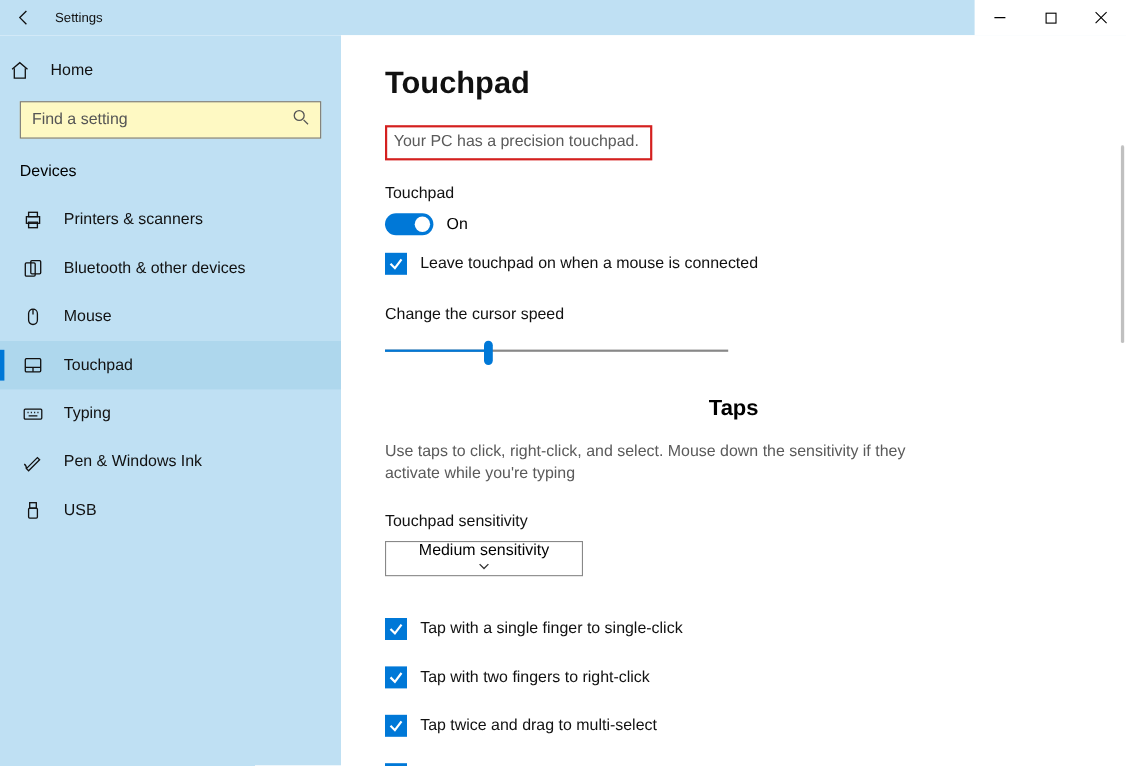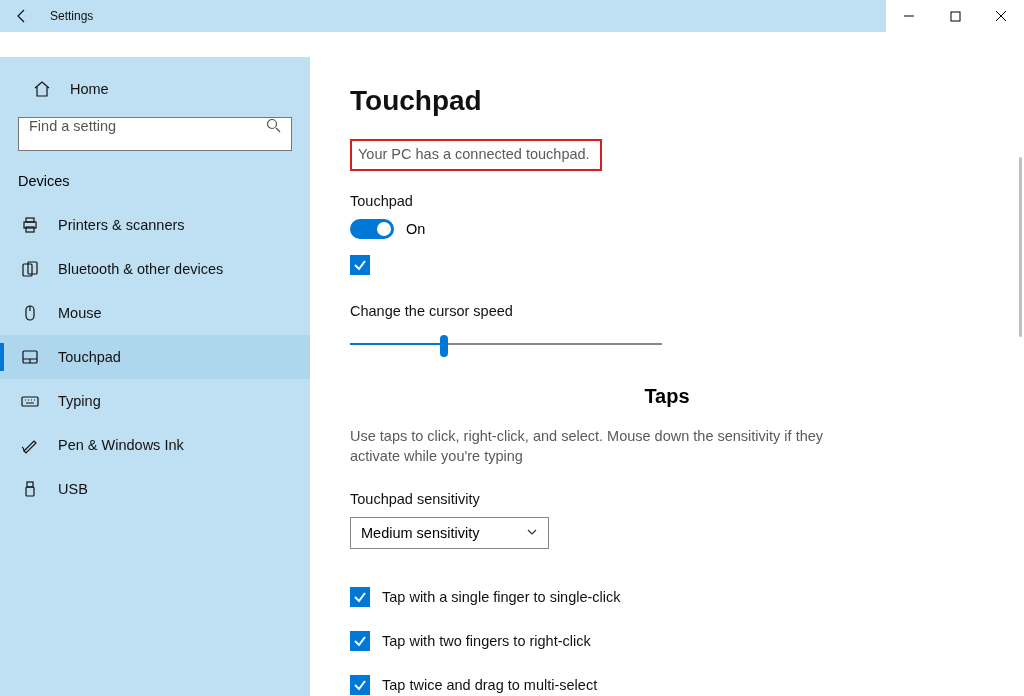--- a/index.html
+++ b/index.html
@@ -1,32 +1,32 @@
 <!DOCTYPE html>
 <html><head>
 <meta charset="utf-8">
 <style>
   * { box-sizing: border-box; margin: 0; padding: 0; font-family: "Segoe UI", Tahoma, sans-serif; }
   html, body { width: 1024px; height: 696px; overflow: hidden; background: #fff; }
-  .window { display: flex; flex-direction: column; width: 1024px; height: 696px; position: relative; gap: 25px; }
+  .window { display: flex; flex-direction: column; width: 1024px; height: 696px; position: relative; }
 
   
   .titlebar { height: 32px; display: flex; align-items: center; background: #bfe0f3; position: relative; }
   .titlebar .back { width: 44px; height: 32px; display:flex; align-items:center; justify-content:center; }
   .titlebar .title { font-size: 12px; color: #111; margin-left: 6px; }
   .winctrls { position:absolute; right:0; top:0; display:flex; background:#fff; }
   .winctrls .btn { width:46px; height:32px; display:flex; align-items:center; justify-content:center; }
   .winctrls svg { stroke:#000; }
 
   
   .body { flex:1; display:flex; overflow:hidden; }
   .sidebar { width: 310px; background:#bfe0f3; display:flex; flex-direction:column; padding-top: 10px; }
-  .home-row { display:flex; align-items:center; height:44px; padding-left:32px; gap:18px; font-size:14.5px; color:#111; }
+  .home-row { display:flex; align-items:center; height:44px; padding-left:8px; gap:18px; font-size:14.5px; color:#111; }
   .search-wrap { padding: 6px 18px 0 18px; }
-  .search { width:100%; height:34px; border:1px solid #777; background:#ffffff; display:flex; align-items:flex-start; padding:0 10px; }
+  .search { width:100%; height:34px; border:1px solid #777; background:#fef9c3; display:flex; align-items:center; padding:0 10px; }
   .search input { flex:1; border:none; background:transparent; outline:none; font-size:14.5px; color:#333; }
   .search input::placeholder { color:#555; }
   .section-label { font-weight:400; font-size:14.5px; padding:22px 0 14px 18px; }
   .nav { display:flex; flex-direction:column; }
   .nav-item { display:flex; align-items:center; height:44px; padding-left:20px; gap:18px; font-size:14.5px; color:#111; cursor:default; position:relative; }
   .nav-item .bar { position:absolute; left:0; top:8px; bottom:8px; width:4px; background:#0078d7; display:none; }
   .nav-item.selected .bar { display:block; }
   .nav-item.selected { background:#aed7ed; }
   .icon-slot { width:20px; height:20px; display:flex; align-items:center; justify-content:center; }
 
@@ -45,21 +45,21 @@
   .check-row { display:flex; align-items:center; gap:12px; margin-top:4px; }
   .checkbox { width:20px; height:20px; background:#0078d7; display:flex; align-items:center; justify-content:center; flex-shrink:0; }
   .checkbox svg { stroke:#fff; }
   .check-label { font-size:14.5px; color:#111; }
   .slider-wrap { margin-top:14px; width:312px; position:relative; height:24px; }
   .slider-track-bg { position:absolute; left:0; right:0; top:10px; height:2px; background:#888; }
   .slider-track-fill { position:absolute; left:0; top:10px; height:2px; background:#0078d7; }
   .slider-thumb { position:absolute; top:2px; width:8px; height:22px; border-radius:4px; background:#0078d7; transform:translateX(-4px); }
   h2.sub { font-size:20px; font-weight:600; margin-top:10px; margin-bottom:18px;text-align:center; }
   .desc { font-size:14.5px; color:#5a5a5a; max-width:520px; margin-bottom:24px; line-height:1.4; }
-  .dropdown { width:199px; height:32px; border:1px solid #888; display:flex; align-items:center; justify-content:space-between; padding:0 10px; font-size:14.5px; background:#fff; }
+  .dropdown { width:180px; height:32px; border:1px solid #888; display:flex; align-items:center; justify-content:space-between; padding:0 10px; font-size:14.5px; background:#fff;flex-direction:column; }
   .check-list { margin-top:34px; display:flex; flex-direction:column; gap:20px; }
 
   
   .scroll-indicator { position:absolute; right:0; top:0; width:14px; height:100%; }
   .scroll-indicator .thumb { position:absolute; right:2px; top:100px; width:3px; height:180px; background:#c0c0c0; border-radius:2px; }
 </style>
 </head>
 <body>
 
 <div class="window">
@@ -200,37 +200,38 @@
 
       </div>
     </div>
 
     <div class="main-wrap">
       <div class="main">
 
         <h1>Touchpad</h1>
 
         <div class="highlight-box">
-          <span>Your PC has a connected touchpad.</span>
+          <span>Your PC has a precision touchpad.</span>
         </div>
 
         <div class="setting-block">
           <div class="setting-label">Touchpad</div>
           <div class="toggle-row">
             <div class="toggle">
                 <div class="knob"></div>
               </div>
             <div class="toggle-state">On</div>
           </div>
           <div class="check-row" style="margin-top:16px;">
             <div class="checkbox">
               <svg width="14" height="14" viewBox="0 0 14 14" fill="none" stroke-width="2">
                   <path d="M2 7 L6 11 L12 3"></path>
                 </svg>
             </div>
+            <div class="check-label">Leave touchpad on when a mouse is connected</div>
           </div>
         </div>
 
         <div class="setting-block">
           <div class="setting-label">Change the cursor speed</div>
           <div class="slider-wrap">
             <div class="slider-track-bg"></div>
             <div class="slider-track-fill" id="slider-fill" style="width: 30%;"></div>
             <div class="slider-thumb" id="slider-thumb" style="left: 30%;"></div>
           </div>

